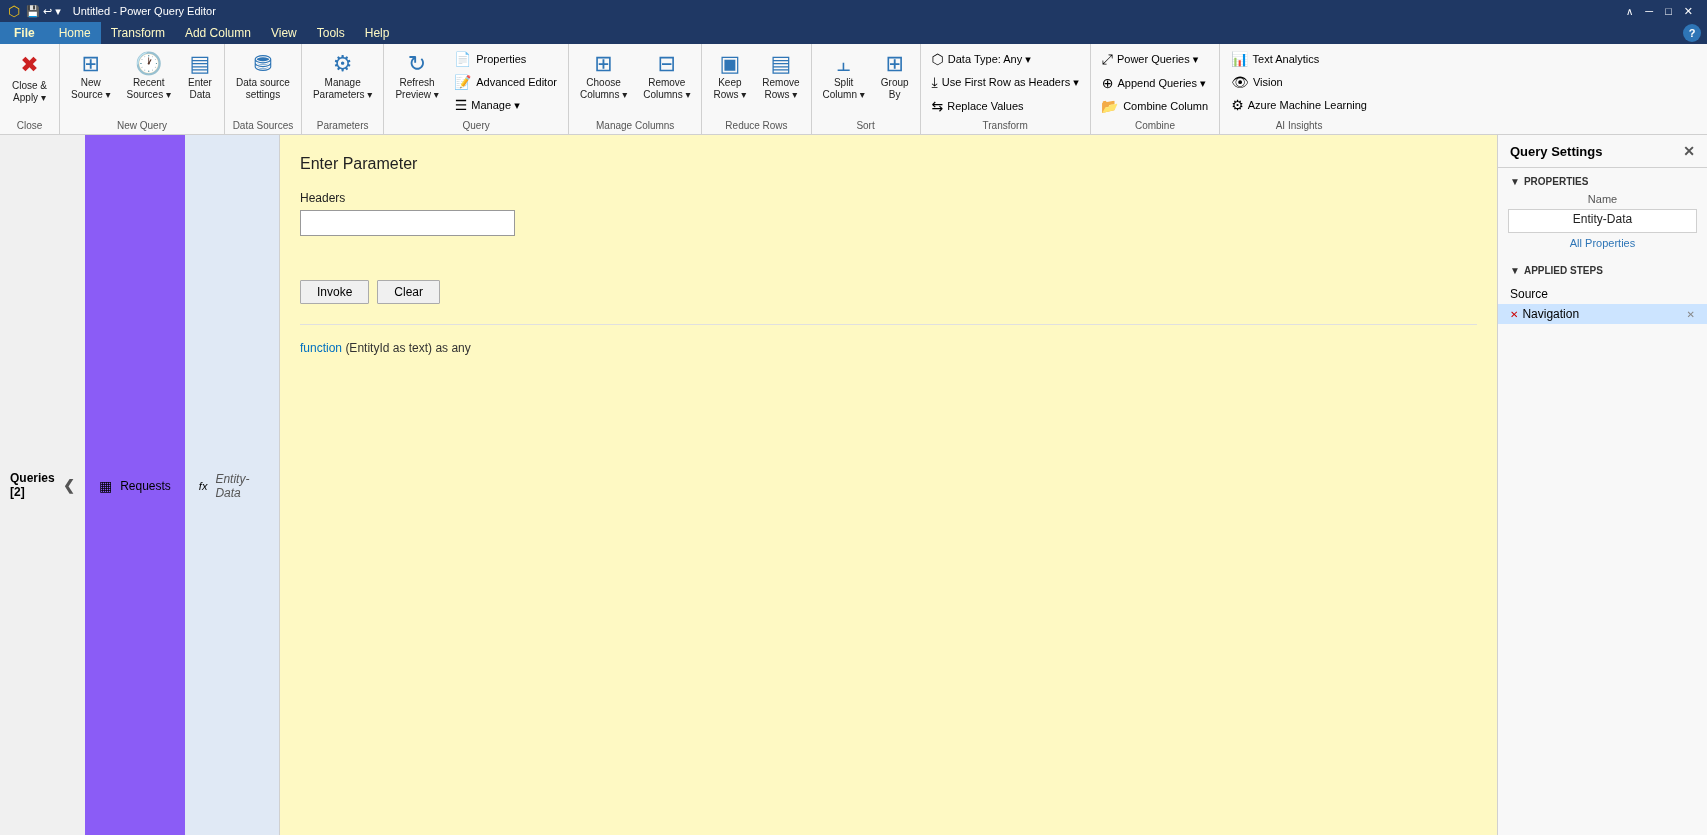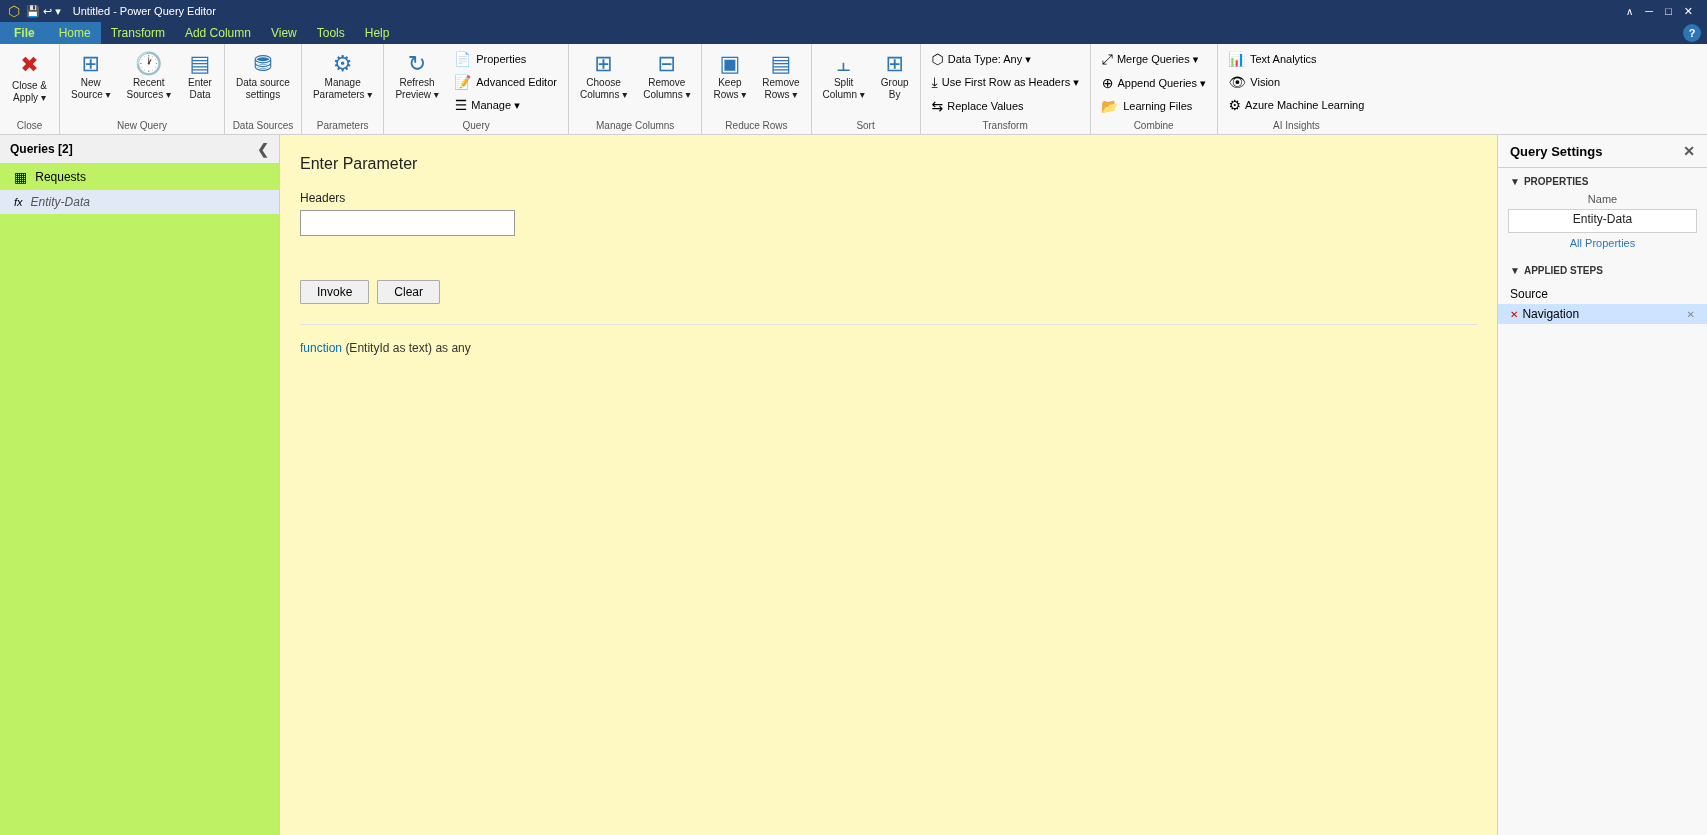--- a/index.html
+++ b/index.html
@@ -19,21 +19,21 @@
     .title-bar-left { display: flex; align-items: center; gap: 6px; }
 
     
     .menu-bar {
       background: #1f3864;
       display: flex;
       align-items: center;
       height: 22px;
     }
     .menu-item {
-      color: #bef264;
+      color: #fef9c3;
       padding: 2px 10px;
       font-size: 12px;
       cursor: pointer;
       height: 100%;
       display: flex;
       align-items: center;
     }
     .menu-item.active {
       background: #2e75b6;
     }
@@ -128,24 +128,24 @@
 
     
     .main-container {
       display: flex;
       height: calc(100vh - 134px);
     }
 
     
     .queries-sidebar {
       width: 280px;
-      background: #bef264;
+      background: #8b5cf6;
       border-right: 1px solid #d0d0d0;
       display: flex;
-      flex-direction: column;
+      flex-direction: row;
     }
     .queries-header {
       display: flex;
       align-items: center;
       justify-content: space-between;
       padding: 6px 10px;
       font-size: 12px;
       font-weight: 600;
       border-bottom: 1px solid #d0d0d0;
       background: #f0f0f0;
@@ -438,29 +438,29 @@
       </div>
     </div>
     <div class="ribbon-group-label">Transform</div>
   </div>
 
   <div class="ribbon-group">
     <div class="ribbon-group-content">
       <div class="ribbon-col">
         <div class="ribbon-btn-small">
           <span class="icon">⤢</span>
-          <span>Merge Queries ▾</span>
+          <span>Power Queries ▾</span>
         </div>
         <div class="ribbon-btn-small">
           <span class="icon">⊕</span>
           <span>Append Queries ▾</span>
         </div>
         <div class="ribbon-btn-small">
           <span class="icon">📂</span>
-          <span>Learning Files</span>
+          <span>Combine Column</span>
         </div>
       </div>
     </div>
     <div class="ribbon-group-label">Combine</div>
   </div>
 
   <div class="ribbon-group" style="border-right: none;">
     <div class="ribbon-group-content">
       <div class="ribbon-col">
         <div class="ribbon-btn-small">

